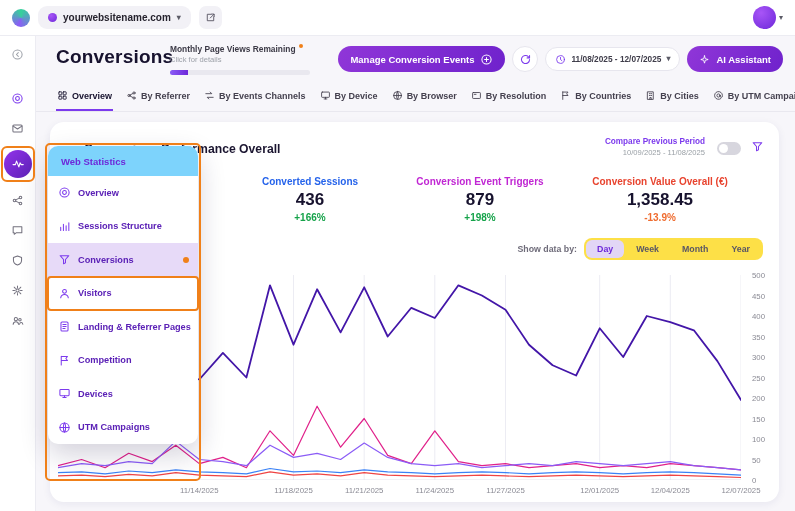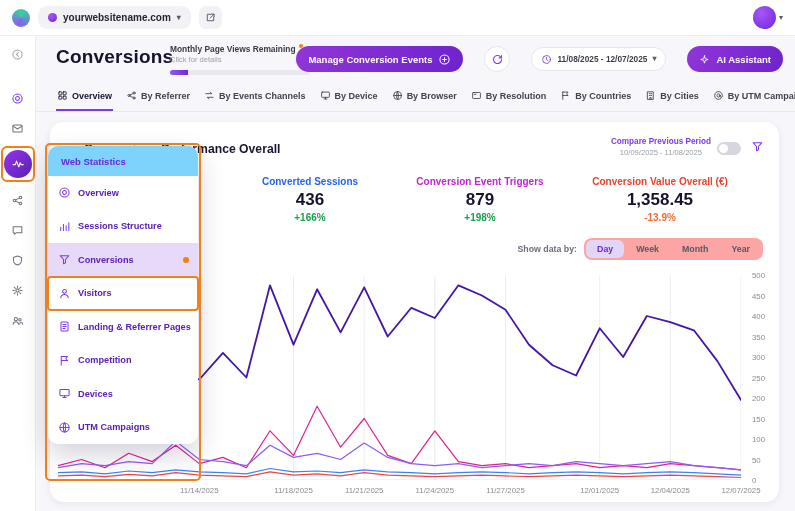--- a/index.html
+++ b/index.html
@@ -29,49 +29,49 @@
 
   
   .main{position:absolute;left:36px;top:36px;width:759px;height:475px}
   .page-title{position:absolute;left:20px;top:10px;font-size:19px;font-weight:700;color:#17122e;letter-spacing:.2px}
   .views{position:absolute;left:134px;top:8px;width:150px}
   .views-label{font-size:8.4px;font-weight:700;color:#3c3a46}
   .warn-dot{display:inline-block;width:4px;height:4px;border-radius:50%;background:#f08019;vertical-align:super;margin-left:3px}
   .views-link{font-size:7.6px;color:#9ca0a8;margin-top:1px}
   .views-bar{margin-top:6px;width:140px;height:5px;border-radius:3px;background:#e9e8ef;overflow:hidden}
   .views-fill{display:block;width:13%;height:100%;background:linear-gradient(90deg,#8b5cf6,#6d28d9)}
-  .actions{position:absolute;right:12px;top:10px;display:flex;align-items:center;gap:21px}
+  .actions{position:absolute;right:12px;top:10px;display:flex;align-items:center;gap:7px}
   .btn-primary{height:26px;border-radius:13px;background:linear-gradient(120deg,#9036d8,#6f22cc);color:#fff;font-size:9.5px;font-weight:700;display:flex;align-items:center;gap:6px;padding:0 12px;white-space:nowrap}
   .btn-primary .icn{color:#fff}
   .btn-round{width:26px;height:26px;border-radius:50%;background:#fff;border:1px solid #e7e6ee;color:#7c3aed;display:flex;align-items:center;justify-content:center}
   .date-pill{height:24px;border-radius:12px;background:#fff;border:1px solid #e7e6ee;font-size:8.3px;color:#3f3d4a;font-weight:700;display:flex;gap:5px;padding:0 9px;align-items:center;white-space:nowrap}
   .date-pill .icn{color:#7c3aed}
 
   .tabs{position:absolute;left:0;top:46px;width:759px;height:30px;display:flex;gap:12px;padding:0 10px 0 20px;border-bottom:1px solid #e9e8ef;align-items:flex-end}
   .tab{display:flex;align-items:center;gap:4px;font-size:9px;font-weight:600;color:#45414f;padding:5px 1px 8px;white-space:nowrap;border-bottom:2px solid transparent}
   .tab .icn{width:11px;height:11px}
   .tab.active{color:#17122e;font-weight:800;border-bottom:2px solid #7c3aed}
 
   
   .card{position:absolute;left:14px;top:86px;width:729px;height:380px;background:#fff;border-radius:14px;box-shadow:0 2px 8px rgba(35,23,95,.07);z-index:1}
   .card-title{position:absolute;left:34px;top:20px;font-size:12.2px;font-weight:700;color:#1b1530;white-space:nowrap}
-  .compare{position:absolute;right:68px;top:15px;text-align:center}
+  .compare{position:absolute;right:74px;top:15px;text-align:right}
   .compare-label{font-size:8.2px;font-weight:700;color:#7c3aed}
   .compare-range{font-size:7.6px;color:#9aa0a6;margin-top:2px}
   .toggle{position:absolute;right:38px;top:20px;width:24px;height:13px;border-radius:7px;background:#d7d6de}
   .knob{position:absolute;left:2px;top:2px;width:9px;height:9px;border-radius:50%;background:#fff}
   .filter-btn{position:absolute;right:14px;top:18px;width:16px;height:16px;color:#7c3aed}
   .metric{position:absolute;top:54px;text-align:center;transform:translateX(-50%)}
   .metric.m0{left:260px}.metric.m1{left:430px}.metric.m2{left:610px}
   .m-label{font-size:10px;font-weight:700;white-space:nowrap}
   .m-value{font-size:17px;font-weight:800;color:#17122e;margin-top:3px}
   .m-delta{font-size:10px;font-weight:700;margin-top:2px}
   .showdata{position:absolute;right:16px;top:116px;display:flex;align-items:center;gap:7px}
   .sd-label{font-size:8.8px;color:#6f6c7a;font-weight:600}
-  .seg-group{display:flex;background:#fca5a5;border-radius:8px;padding:2px;gap:1px}
+  .seg-group{display:flex;background:#fde047;border-radius:8px;padding:2px;gap:1px}
   .seg{font-size:8.8px;font-weight:600;color:#5a5764;padding:4px 11px;border-radius:6px;white-space:nowrap}
   .seg.active{background:#e2d6f6;color:#6d28d9;font-weight:800}
   .plot{position:absolute;left:8px;top:153px;width:683px;height:205px}
   .ylabels{position:absolute;left:700px;top:153px;width:28px;height:205px}
   .ylabels span{position:absolute;left:2px;font-size:7.8px;color:#8a8a94}
   .xlabels{position:absolute;left:8px;top:364px;width:683px;height:12px}
   .xlabels span{position:absolute;transform:translateX(-50%);font-size:7.8px;color:#8a8a94;white-space:nowrap}
 
   
   .flyout{position:absolute;left:48px;top:146px;width:150px;background:#fff;border-radius:10px;box-shadow:0 10px 28px rgba(30,20,70,.20);z-index:20;overflow:hidden}

